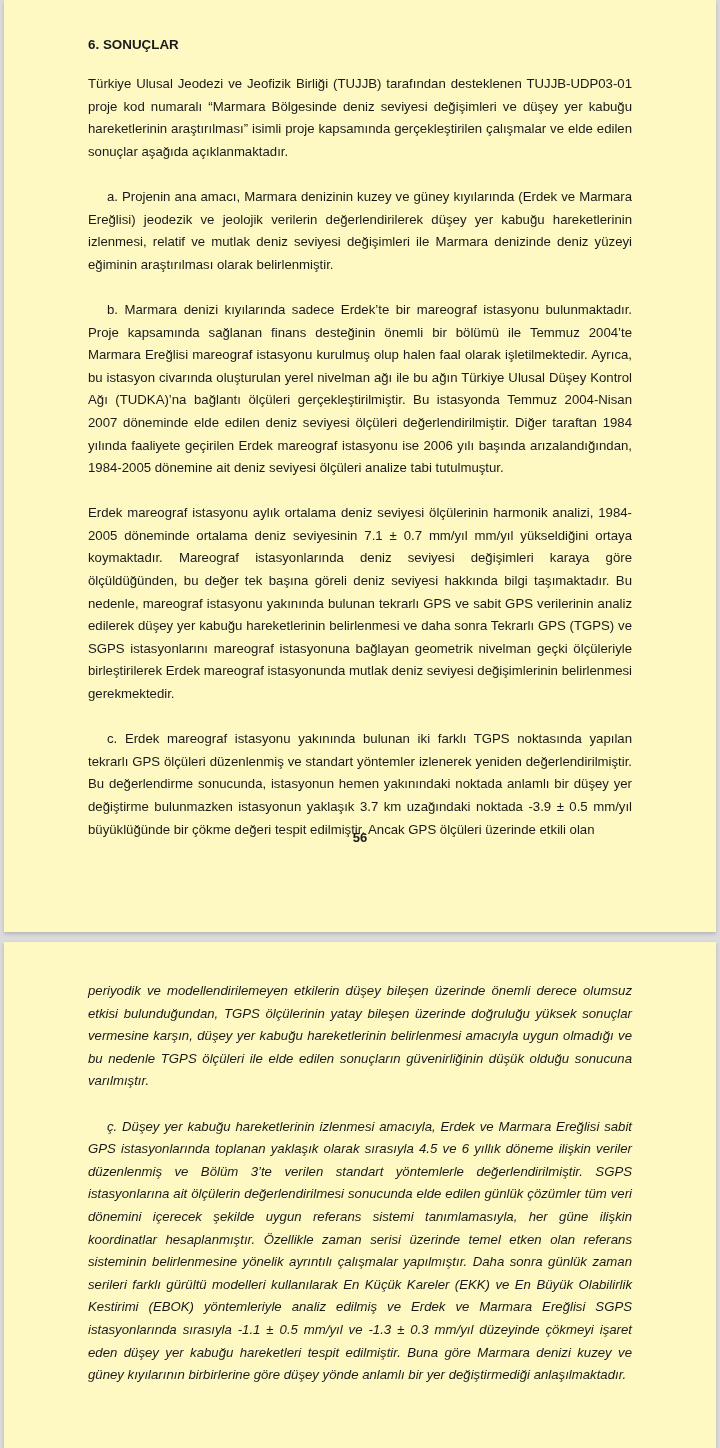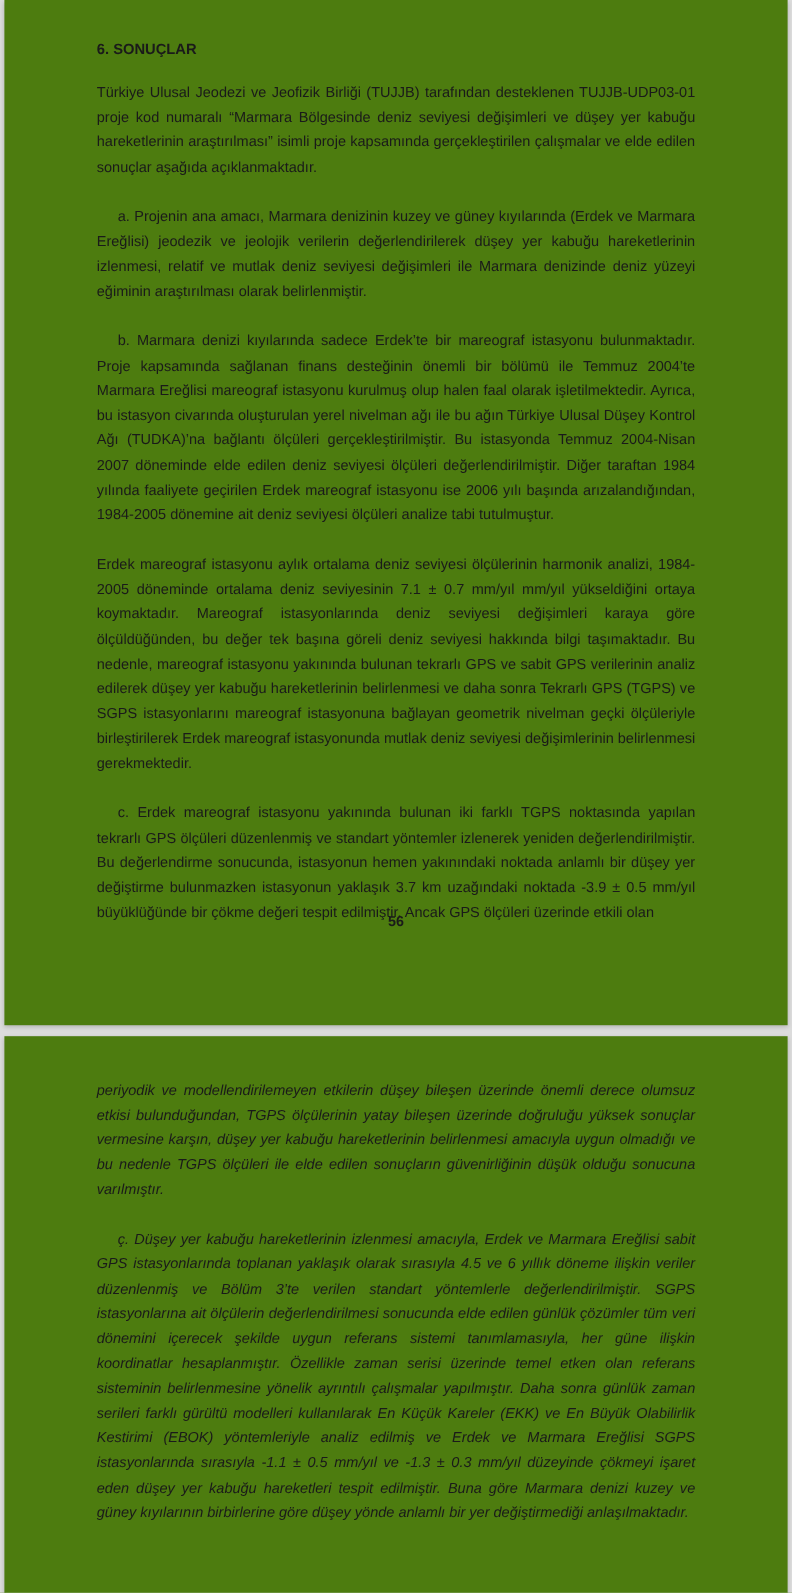--- a/index.html
+++ b/index.html
@@ -6,21 +6,21 @@
   body {
     width: 720px; height: 1448px; overflow: hidden;
     background: #dcdcdc;
     font-family: "Liberation Sans", sans-serif;
     color: #1a1a1a;
     position: relative;
   }
   .page {
     position: absolute;
     left: 4px; width: 712px;
-    background: #4d7c0f;
+    background: #fef9c3;
     box-shadow: 0 2px 4px rgba(0,0,0,0.18);
   }
   #page1 { top: 0; height: 932px; }
   #page2 { top: 942px; height: 520px; }
   .content {
     position: absolute;
     left: 84px; width: 544px;
     font-size: 13.2px;
     line-height: 22.6px;
   }

